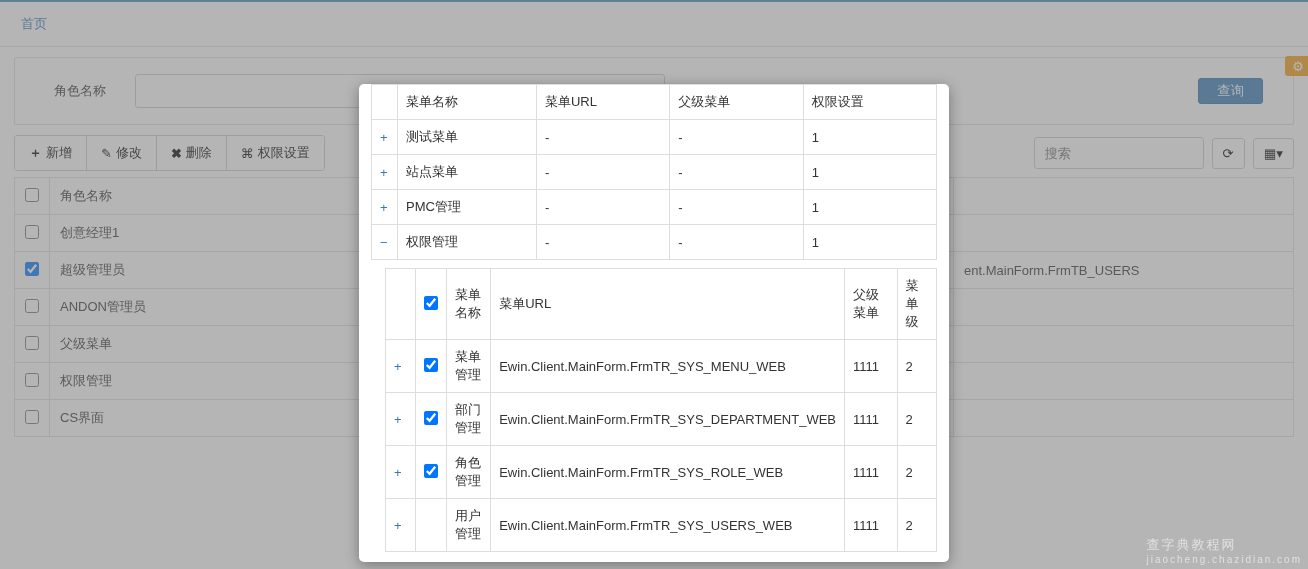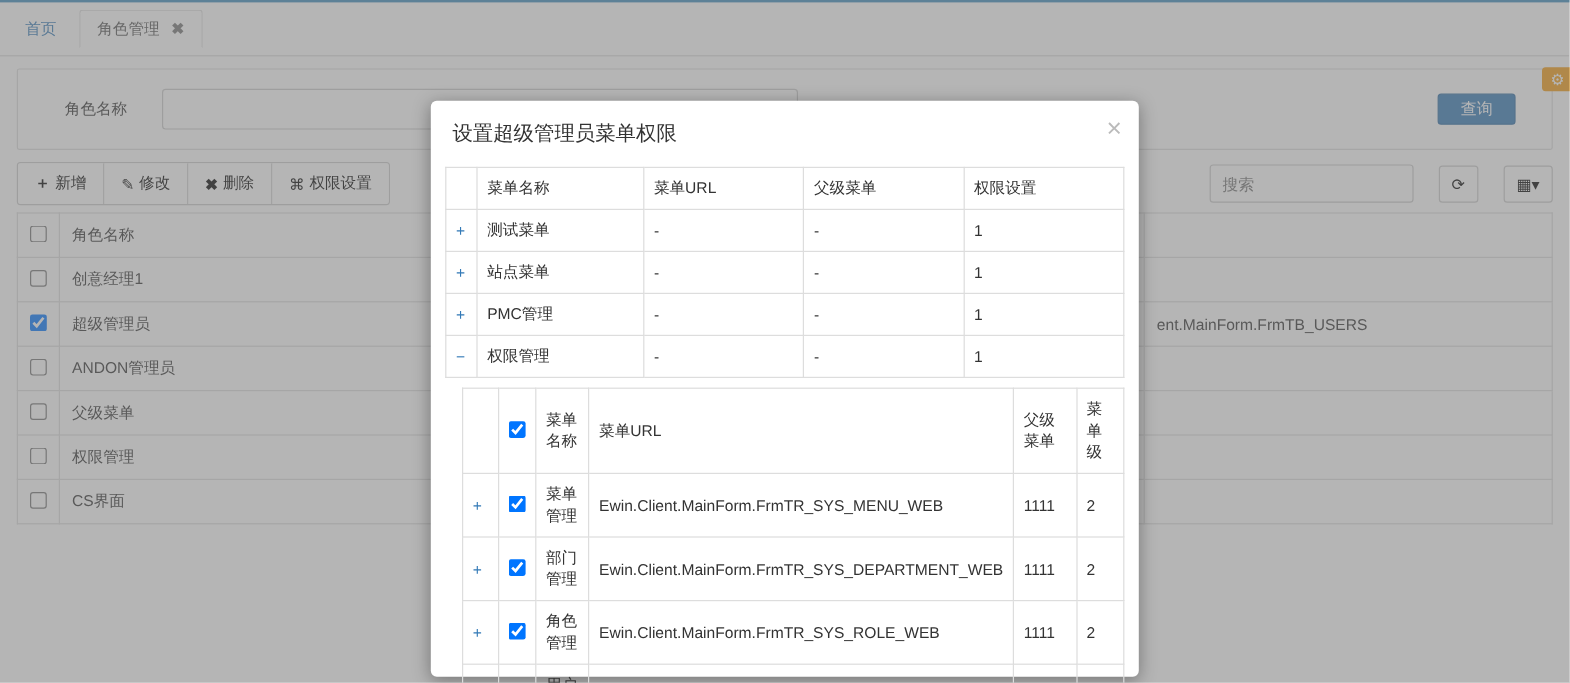--- a/index.html
+++ b/index.html
@@ -13,21 +13,21 @@
     .panel{margin:10px 14px;border:1px solid #ddd;border-radius:2px}
     .panel-title{padding:10px 12px;border-bottom:1px solid #ddd;color:#555}
     .search-row{display:flex;align-items:center;padding:16px 20px;gap:10px}
     .search-label{width:90px;text-align:center;color:#333}
     .search-input{flex:0 0 530px;height:34px;border:1px solid #ccc;border-radius:3px;padding:0 10px}
     .search-btn{margin-left:auto;background:#337ab7;color:#fff;border:1px solid #2e6da4;border-radius:3px;padding:3px 18px;margin-right:10px}
     .toolbar{margin:4px 14px;display:flex;align-items:center;gap:0}
     .btn-group{display:flex;border:1px solid #ccc;border-radius:3px;overflow:hidden}
     .btn-group button{background:#fff;border:none;border-right:1px solid #ccc;padding:8px 14px;font-size:13px;cursor:pointer;display:flex;align-items:center;gap:4px}
     .btn-group button:last-child{border-right:none}
-    .toolbar-right{margin-left:auto;display:flex;align-items:center;gap:21px}
+    .toolbar-right{margin-left:auto;display:flex;align-items:center;gap:8px}
     .toolbar-right input{height:32px;border:1px solid #ccc;border-radius:3px;padding:0 10px;width:170px}
     .icon-btn{border:1px solid #ccc;border-radius:3px;padding:7px 10px;background:#fff;cursor:pointer}
     .bg-table{margin:6px 14px;border:1px solid #ddd;width:calc(100% - 28px);border-collapse:collapse}
     .bg-table th,.bg-table td{border:1px solid #ddd;padding:9px 10px;text-align:left;font-weight:normal}
     .bg-table th{background:#fff;font-weight:500}
     .bg-table .chk{width:30px;text-align:center}
     .foot{margin:10px 18px;color:#555}
     .overlay{position:absolute;inset:0;background:rgba(120,120,120,0.55)}
     .modal{position:absolute;left:50%;top:84px;transform:translateX(-50%);width:590px;background:#fff;border-radius:5px;box-shadow:0 3px 14px rgba(0,0,0,.35);max-height:480px;overflow:visible}
     .modal-head{padding:16px 18px;color:#333;position:relative}
@@ -47,24 +47,20 @@
     input[type=checkbox]{width:14px;height:14px}
   </style>
 </head>
 <body>
 <div class="page">
 
   <div class="topbar"></div>
 
   <div class="tabs">
     <div class="tab"><span>首页</span></div>
-    <div class="tab active">
-      <span>角色管理</span>
-      <span class="close-icon">✖</span>
-    </div>
   </div>
 
   <div class="panel">
     <div class="search-row">
       <div class="search-label">角色名称</div>
       <input class="search-input" placeholder="" style="">
       <button class="search-btn">查询</button>
     </div>
   </div>
 
@@ -143,24 +139,20 @@
       </tbody>
   </table>
 
 
   <div class="side-toggle">
       <span>⚙</span>
     </div>
 
   <div class="overlay"></div>
   <div class="modal">
-    <div class="modal-head">
-      <div class="modal-title">设置超级管理员菜单权限</div>
-      <button class="modal-close">×</button>
-    </div>
 
     <table class="mtable">
       <thead>
         <tr>
           <th class="exp"></th>
           <th>菜单名称</th>
           <th>菜单URL</th>
           <th>父级菜单</th>
           <th>权限设置</th>
         </tr>
@@ -239,13 +231,17 @@
   <td>用户管理</td>
   <td>Ewin.Client.MainForm.FrmTR_SYS_USERS_WEB</td>
   <td>1111</td>
   <td>2</td>
           </tr>
         </tbody>
     </table>
 
   </div>
 
+  <div class="watermark">
+    <div>查字典教程网</div>
+    <div style="font-size:10px">jiaocheng.chazidian.com</div>
+  </div>
 </div>
 
 </body></html>

